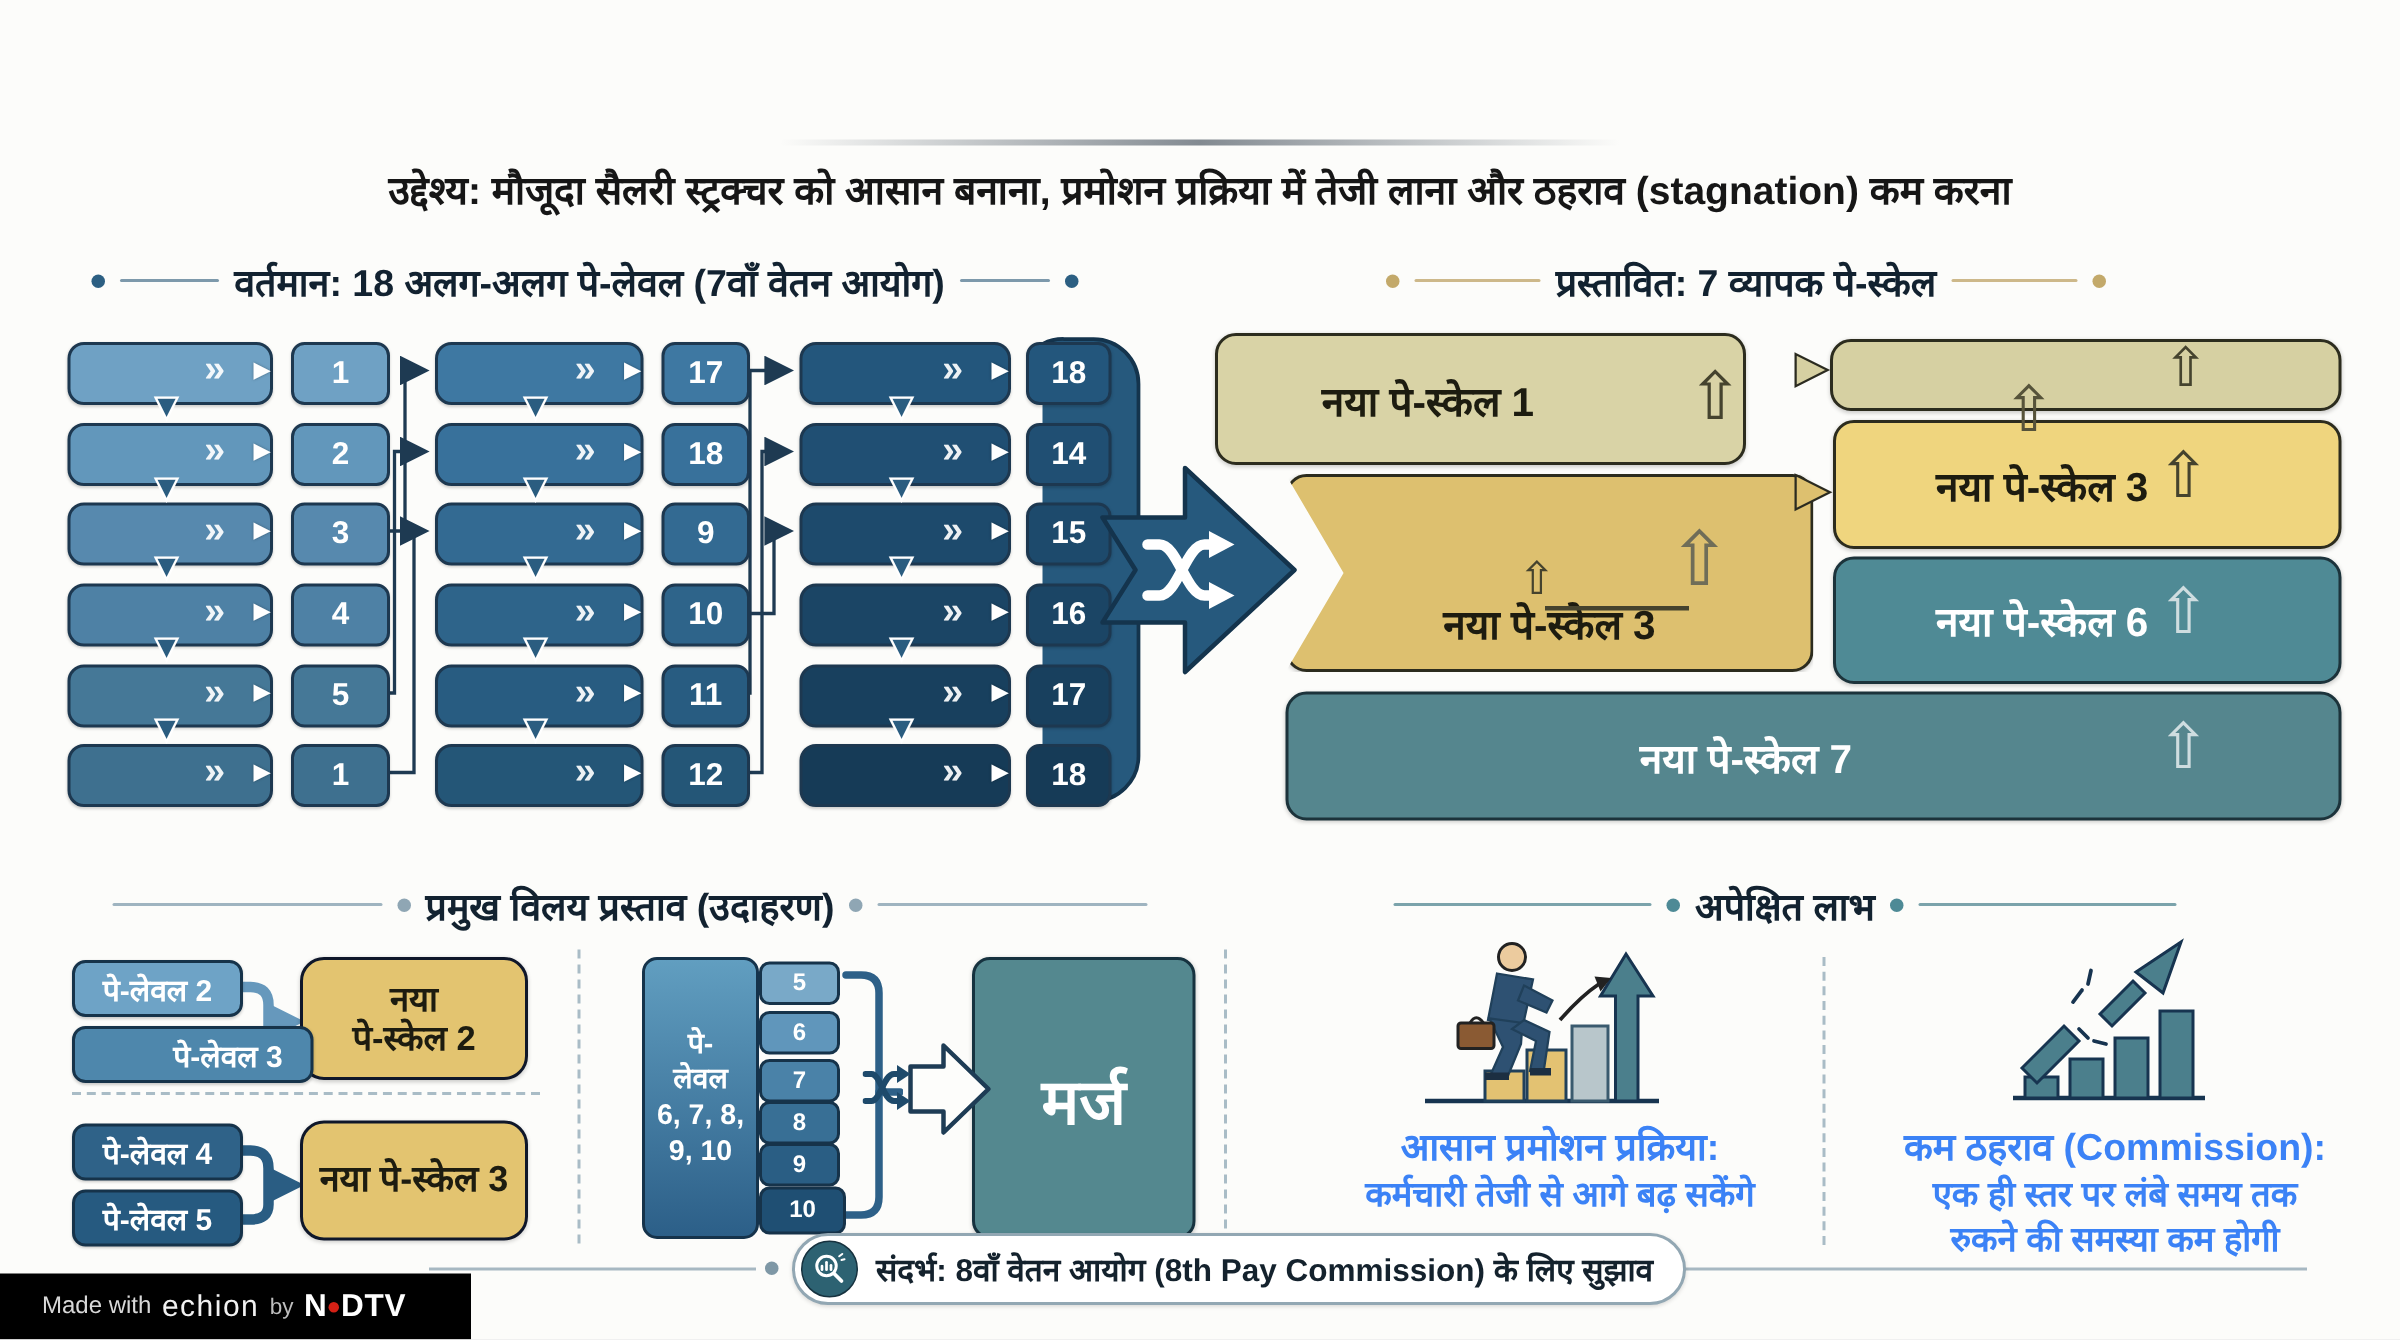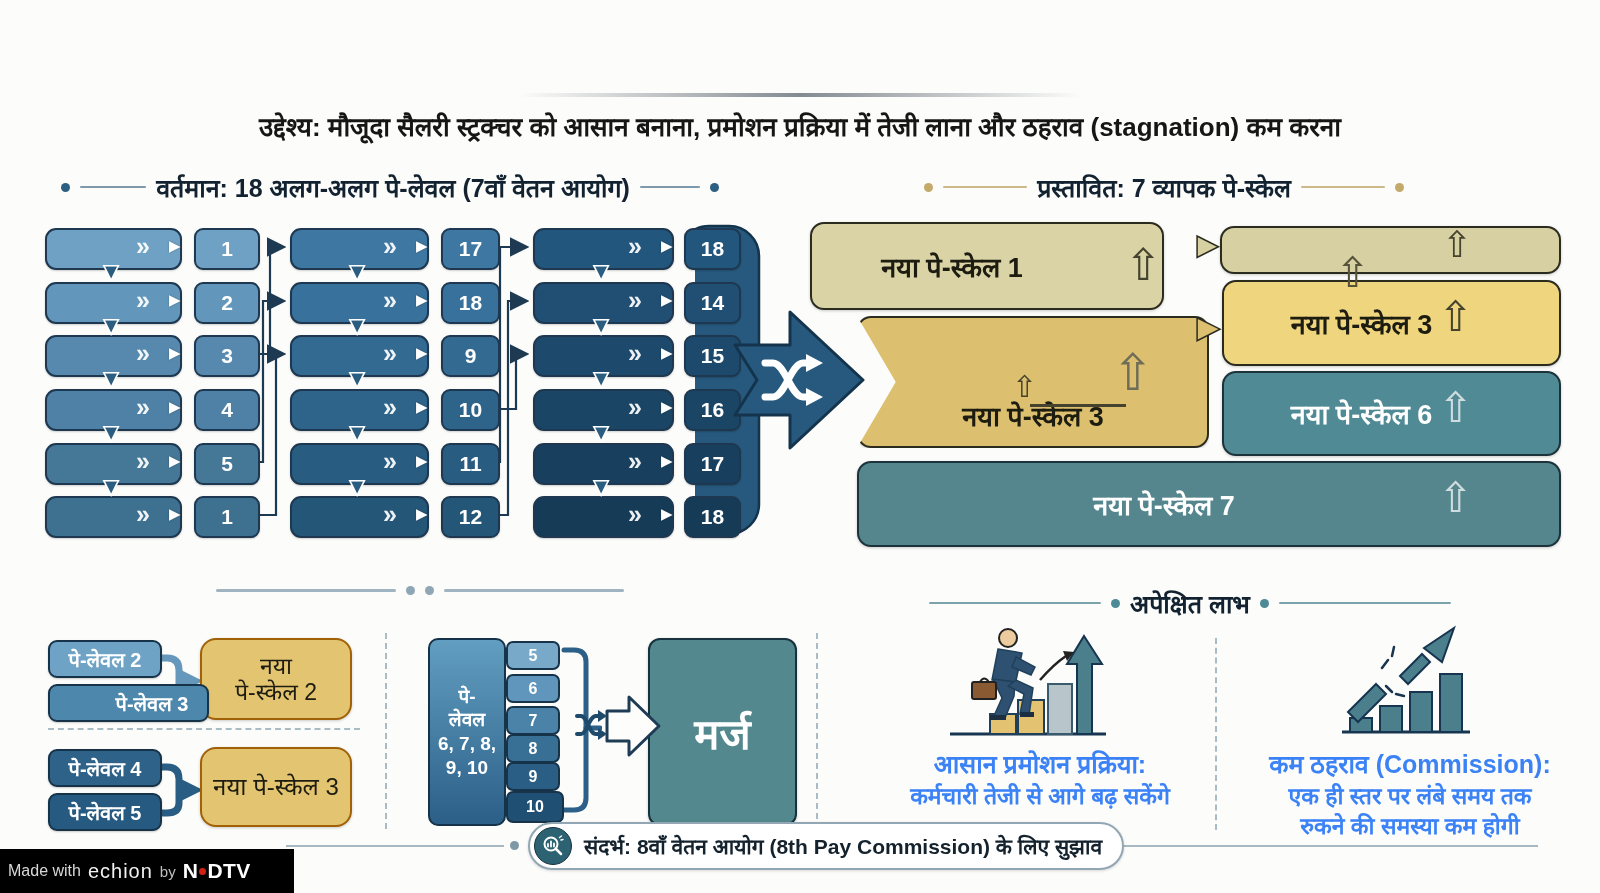--- a/index.html
+++ b/index.html
@@ -35,36 +35,36 @@
   .darr{position:absolute;width:36px;text-align:center;font-size:25px;color:#2b5d80;-webkit-text-stroke:1.5px #fff;z-index:4;}
   
   .pbox{position:absolute;border:2px solid #2c2c1e;border-radius:14px;display:flex;align-items:center;justify-content:center;
         font-size:27px;font-weight:800;color:#1d1c10;box-shadow:0 1px 3px rgba(0,0,0,.2);z-index:3;}
   .teal{color:#fff;border-color:#1c333b;}
   .uarr{position:absolute;z-index:5;font-weight:400;line-height:1;}
   .rarr{position:absolute;z-index:5;line-height:1;}
   
   .mchip{position:absolute;width:110px;height:34px;border:2px solid #16334a;border-radius:9px;display:flex;align-items:center;justify-content:center;
          color:#fff;font-size:20px;font-weight:700;z-index:3;box-shadow:0 1px 2px rgba(0,0,0,.2);}
-  .gbox{position:absolute;background:#e3c470;border:2px solid #a16207;border-radius:16px;display:flex;flex-direction:column;align-items:center;justify-content:center;
-        font-size:23px;font-weight:400;color:#1d1c10;line-height:1.15;box-shadow:0 1px 3px rgba(0,0,0,.2);}
+  .gbox{position:absolute;background:#e3c470;border:2px solid #0f172a;border-radius:16px;display:flex;flex-direction:column;align-items:center;justify-content:center;
+        font-size:23px;font-weight:700;color:#1d1c10;line-height:1.15;box-shadow:0 1px 3px rgba(0,0,0,.2);}
   .dash-v{position:absolute;border-left:2px dashed #a9bcc6;}
   .dash-h{position:absolute;border-top:2px dashed #a9bcc6;}
   
   .ben-text{position:absolute;text-align:center;color:#3b82f6;}
   .ben-title{font-size:25px;font-weight:800;}
   .ben-line{font-size:23px;font-weight:600;}
   
   .f-line{position:absolute;height:2px;background:#a7b8c2;top:845px;}
   .f-dot{position:absolute;width:9px;height:9px;border-radius:50%;background:#7f98a6;top:841px;}
   .pill{position:absolute;left:528px;top:822px;height:44px;display:flex;align-items:center;gap:12px;
         background:#fff;border:2px solid #92a7b3;border-radius:24px;padding:0 20px 0 4px;box-shadow:0 1px 3px rgba(0,0,0,.15);z-index:6;}
   .pill-disc{width:36px;height:36px;border-radius:50%;background:#2d6272;border:1.5px solid #16323f;display:flex;align-items:center;justify-content:center;}
   .pill-text{font-size:21px;font-weight:700;color:#14222d;white-space:nowrap;}
-  .credit{position:absolute;left:0;top:849px;width:286px;height:44px;background:#000;display:flex;align-items:center;gap:7px;padding-left:8px;z-index:7;}
+  .credit{position:absolute;left:0;top:849px;width:286px;height:44px;background:#000;display:flex;align-items:center;gap:7px;padding-left:28px;z-index:7;}
   .credit .mw{color:#d8d8d8;font-size:16px;}
   .credit .tool{color:#f1f1f1;font-size:20px;letter-spacing:1px;}
   .credit .by{color:#bdbdbd;font-size:15px;}
   .brand{display:flex;align-items:center;}
   .brand .bn,.brand .br{color:#fff;font-weight:800;font-size:21px;letter-spacing:.5px;}
   .brand .bdot{width:7px;height:7px;border-radius:50%;background:#d42015;margin:0 1px;}
 </style>
 </head>
 <body>
 
@@ -288,20 +288,21 @@
   <span class="uarr" style="left:1335px;top:252px;font-size:42px;color:#56533a;">⇧</span>
   <span class="uarr" style="left:1012px;top:372px;font-size:30px;color:#45432e;">⇧</span>
   <span class="uarr" style="left:1112px;top:348px;font-size:50px;color:#6f6d58;">⇧</span>
   <div class="abs" style="left:1030px;top:404px;width:96px;height:2.5px;background:#45432e;z-index:5;"></div>
   <span class="rarr" style="left:1197px;top:231px;font-size:28px;color:#d6d0a2;-webkit-text-stroke:1.5px #2b2b20;z-index:6;">▶</span>
   <span class="rarr" style="left:1197px;top:312px;font-size:30px;color:#ddc06f;-webkit-text-stroke:1.5px #2b2b20;z-index:6;">▶</span>
 
   <div class="abs sec-head" style="left:40px;top:586px;width:760px;">
     <span class="hline" style="width:180px;background:#9fb4c0;"></span>
     <span class="hdot" style="background:#8fa6b4;"></span>
+    <span>प्रमुख विलय प्रस्ताव (उदाहरण)</span>
     <span class="hdot" style="background:#8fa6b4;"></span>
     <span class="hline" style="width:180px;background:#9fb4c0;"></span>
   </div>
 
   <div class="mchip" style="left:48px;top:640px;background:#6ea3c6;">पे-लेवल 2</div>
   <div class="mchip" style="left:48px;top:684px;background:#4e87ac;padding-left:47px;">पे-लेवल 3</div>
   <svg class="abs" style="left:155px;top:642px;" width="50" height="80" viewBox="0 0 50 80">
     <path d="M2,16 H12 Q24,16 24,28 V52 Q24,62 12,62 H2" stroke="#6698bc" stroke-width="7" fill="none" stroke-linecap="round"></path>
     <polygon points="22,26 48,39 22,52" fill="#6698bc"></polygon>
   </svg>

